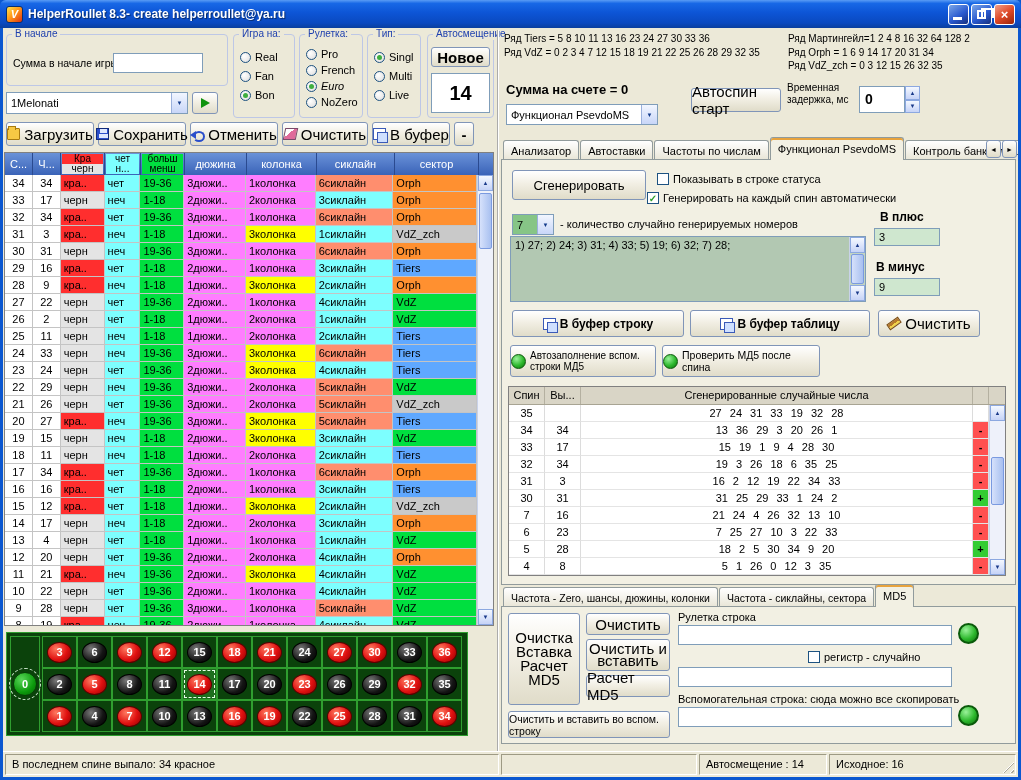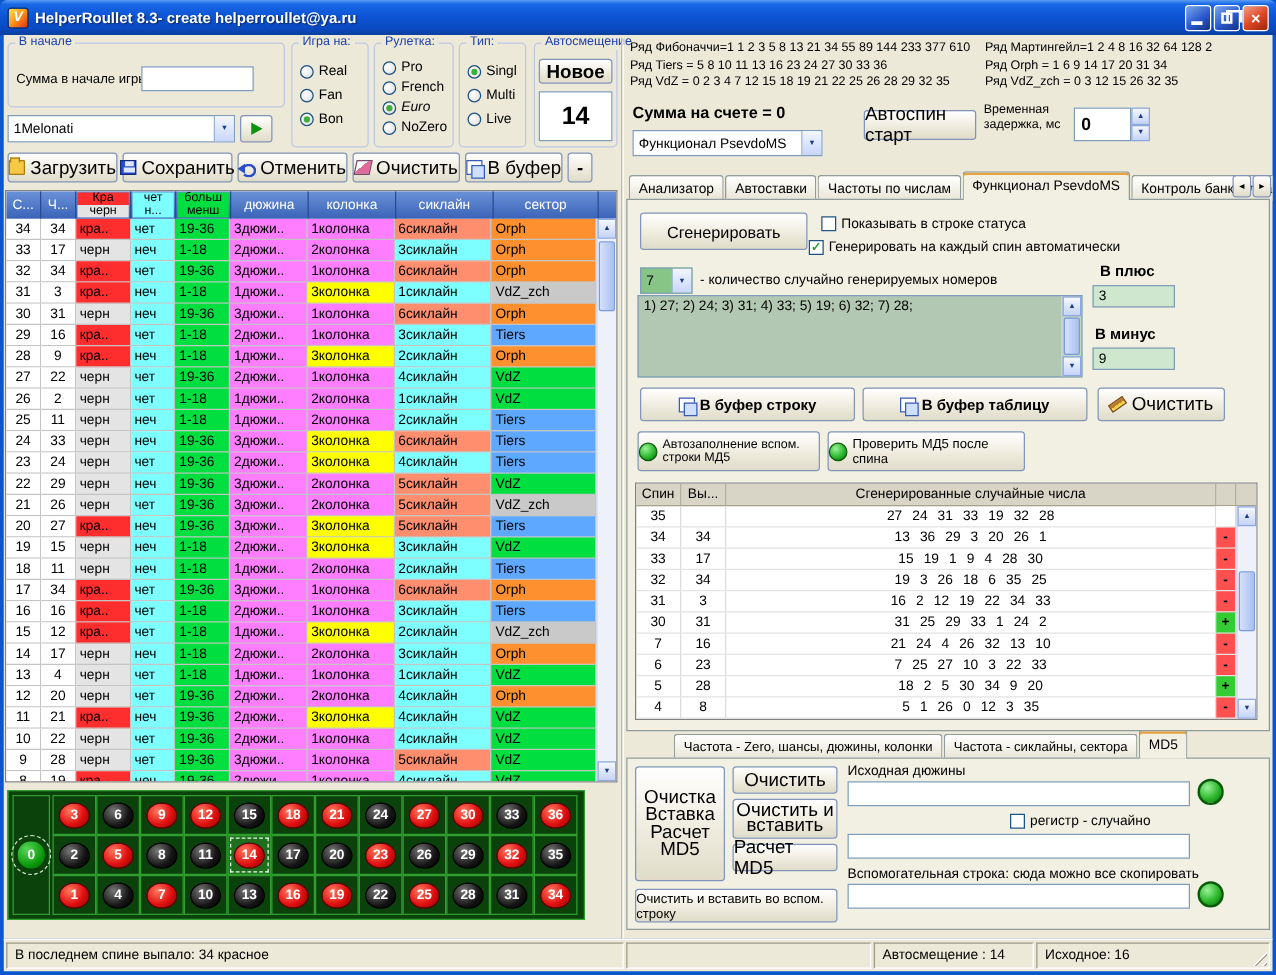--- a/index.html
+++ b/index.html
@@ -678,21 +678,20 @@
             <div class="bcell">
               <span class="bn r">34</span>
             </div>
           </div>
         </div>
       </div>
   </div>
 
   <div class="right">
     <div class="series" style="left:5px;top:2px;width:282px;">
-      <div>Ряд Фибоначчи=1 1 2 3 5 8 13 21 34 55 89 144 233 377 610</div>
       <div>Ряд Tiers = 5 8 10 11 13 16 23 24 27 30 33 36</div>
       <div>Ряд VdZ = 0 2 3 4 7 12 15 18 19 21 22 25 26 28 29 32 35</div>
     </div>
     <div class="series" style="left:289px;top:2px;width:228px;">
       <div>Ряд Мартингейл=1 2 4 8 16 32 64 128 2</div>
       <div>Ряд Orph = 1 6 9 14 17 20 31 34</div>
       <div>Ряд VdZ_zch = 0 3 12 15 26 32 35</div>
     </div>
 
     <div class="sum-line">Сумма на счете = 0</div>
@@ -843,31 +842,31 @@
           </div>
         <div class="vsb" style="top:18px;bottom:0;right:0;">
           <div class="sbu">▲</div>
           <div class="sbt" style="top:52px;height:48px;"></div>
           <div class="sbd">▼</div>
         </div>
       </div>
     </div>
 
     <div class="tabs" style="left:4px;top:556px;height:21px;">
-      <div class="tab" style="font-size:10.5px;margin-left:36px;">Частота - Zero, шансы, дюжины, колонки</div>
+      <div class="tab" style="font-size:10.5px;">Частота - Zero, шансы, дюжины, колонки</div>
       <div class="tab" style="font-size:10.5px;">Частота - сиклайны, сектора</div>
       <div class="tab active">MD5</div>
     </div>
     <div class="page" style="left:2px;top:576px;width:515px;height:138px;">
       <div class="btn" style="left:6px;top:6px;width:72px;height:92px;white-space:normal;text-align:center;line-height:14px;">Очистка Вставка Расчет MD5</div>
       <div class="btn" style="left:84px;top:6px;width:84px;height:22px;">Очистить</div>
       <div class="btn" style="left:84px;top:32px;width:84px;height:32px;white-space:normal;text-align:center;line-height:12px;">Очистить и вставить</div>
       <div class="btn" style="left:84px;top:68px;width:84px;height:22px;">Расчет MD5</div>
 
-      <span class="lbl" style="left:176px;top:4px;font-size:11px;">Исходная дюжины</span>
+      <span class="lbl" style="left:176px;top:4px;font-size:11px;">Рулетка строка</span>
       <input class="inp" style="left: 176px; top: 18px; width: 274px; height: 20px;">
       <div class="knob" style="left:456px;top:16px;"></div>
 
       <span class="lbl" style="left:176px;top:60px;font-size:11px;">Выходная строка MD5</span>
       <div class="cb" style="left:306px;top:44px;">
           <span class="cbbox"></span>
           <span>регистр - случайно</span>
         </div>
       <input class="inp" style="left: 176px; top: 60px; width: 274px; height: 20px;">
 

